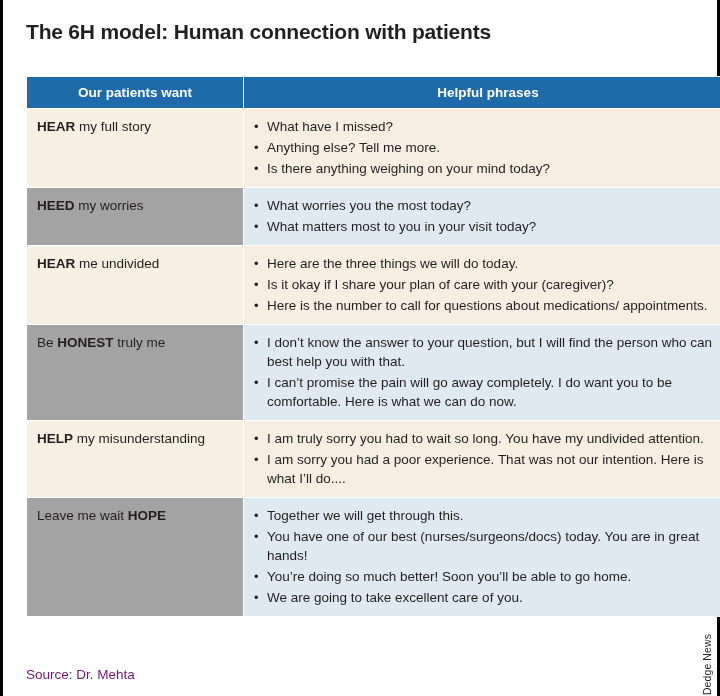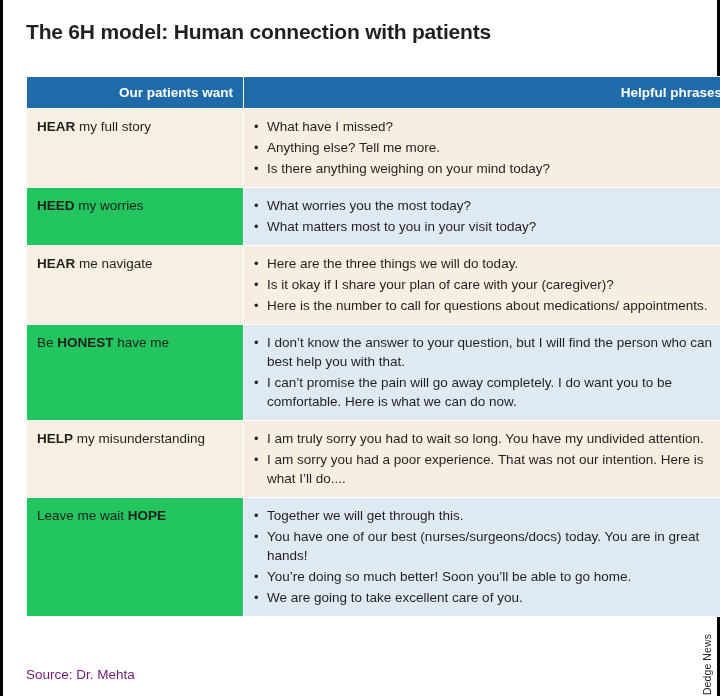--- a/index.html
+++ b/index.html
@@ -48,21 +48,21 @@
     top: 76px;
     width: 664px;
     border-collapse: collapse;
     table-layout: fixed;
   }
   table.sixh th {
     background: #1f6aa8;
     color: #ffffff;
     font-size: 13.5px;
     font-weight: bold;
-    text-align: right;
+    text-align: center;
     padding: 6px 10px 6px 10px;
     border: 1px solid #ffffff;
     height: 19px;
     vertical-align: middle;
   }
   table.sixh th.col-a { width: 196px; }
   table.sixh th.col-b { width: 468px; }
 
   table.sixh td {
     vertical-align: top;
@@ -74,21 +74,21 @@
   td.want {
     width: 196px;
     color: #231f20;
   }
   td.phrases {
     width: 468px;
   }
   
   tr.tint-cream td.want    { background: #f6f0e2; }
   tr.tint-cream td.phrases { background: #f6efe1; }
-  tr.tint-blue td.want     { background: #22c55e; }
+  tr.tint-blue td.want     { background: #a3a3a3; }
   tr.tint-blue td.phrases  { background: #dfe9f2; }
 
   .want b {
     font-weight: bold;
   }
   ul.bullets {
     list-style: none;
     margin: 0;
     padding: 0;
   }
@@ -166,34 +166,34 @@
         <td class="phrases">
           <ul class="bullets">
             <li>What worries you the most today?</li>
             <li>What matters most to you in your visit today?</li>
           </ul>
         </td>
       </tr>
 
       <tr class="tint-cream">
         <td class="want">
-          <span></span><b>HEAR</b><span> me navigate</span>
+          <span></span><b>HEAR</b><span> me undivided</span>
         </td>
         <td class="phrases">
           <ul class="bullets">
             <li>Here are the three things we will do today.</li>
             <li>Is it okay if I share your plan of care with your (caregiver)?</li>
             <li>Here is the number to call for questions about medications/ appointments.</li>
           </ul>
         </td>
       </tr>
 
       <tr class="tint-blue">
         <td class="want">
-          <span>Be </span><b>HONEST</b><span> have me</span>
+          <span>Be </span><b>HONEST</b><span> truly me</span>
         </td>
         <td class="phrases">
           <ul class="bullets">
             <li>I don’t know the answer to your question, but I will find the person who can best help you with that.</li>
             <li>I can’t promise the pain will go away completely. I do want you to be comfortable. Here is what we can do now.</li>
           </ul>
         </td>
       </tr>
 
       <tr class="tint-cream">

